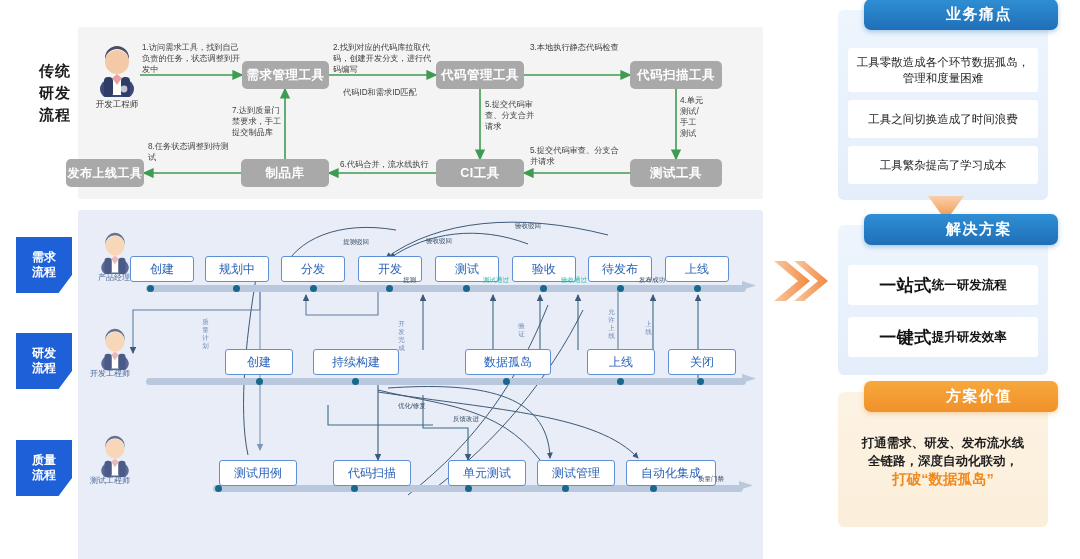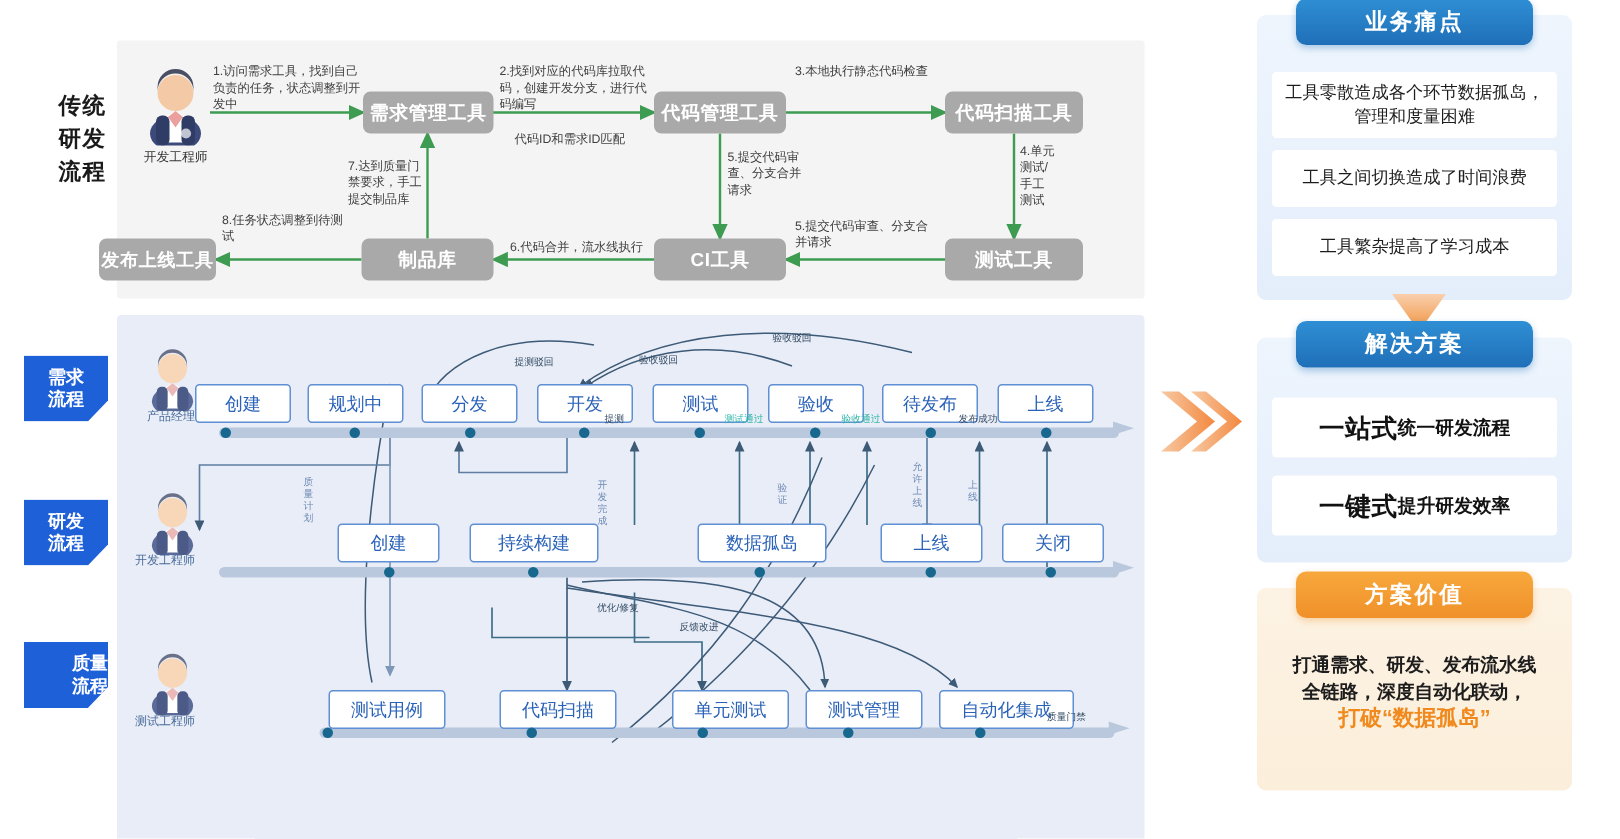--- a/index.html
+++ b/index.html
@@ -36,21 +36,21 @@
 
   
   .avatar{position:absolute;}
 
   
   .swim-panel{
     position:absolute;left:78px;top:210px;width:685px;height:388px;
     background:#e8edf7;border-radius:3px;
   }
   .lane-tag{
-    position:absolute;width:56px;height:44px;
+    position:absolute;width:56px;height:56px;
     background:#1d60d8;color:#fff;font-size:12px;font-weight:bold;
     display:flex;flex-direction:column;align-items:center;justify-content:center;
     line-height:15px;
     clip-path:polygon(0 0,100% 0,100% 68%,76% 100%,0 100%);
   }
   .lane-tag span{display:block;}
   .role-label{
     position:absolute;font-size:8px;color:#4a6b9a;text-align:center;width:60px;
   }
   .nodebox{
@@ -73,21 +73,21 @@
   .rcol{position:absolute;left:838px;top:0;width:230px;height:559px;}
   .card{
     position:absolute;left:0;width:210px;border-radius:6px;
   }
   .card.pain{top:10px;height:190px;background:linear-gradient(180deg,#eef5fd 0%,#e4eefb 100%);}
   .card.sol{top:225px;height:150px;background:linear-gradient(180deg,#eef5fd 0%,#e4eefb 100%);}
   .card.val{top:392px;height:135px;background:linear-gradient(180deg,#fdf3e4 0%,#fbeeda 100%);}
   .pill{
     position:absolute;left:26px;width:158px;height:31px;border-radius:7px;
     display:flex;align-items:center;justify-content:center;
-    color:#fff;font-size:15px;font-weight:bold;letter-spacing:1.5px;
+    color:#fff;font-size:15px;font-weight:bold;letter-spacing:1.5px;padding-left:36px;
   }
   .pill.blue{background:linear-gradient(180deg,#2f8fd4 0%,#1f6fb8 100%);
              box-shadow:0 2px 5px rgba(31,111,184,.35);}
   .pill.orange{background:linear-gradient(180deg,#f7a83c 0%,#f0912a 100%);
                box-shadow:0 2px 5px rgba(240,145,42,.35);}
   .wrow{
     position:absolute;left:10px;width:190px;background:#fff;border-radius:3px;
     display:flex;align-items:center;justify-content:center;
     text-align:center;color:#1d1d1d;
   }
@@ -336,21 +336,21 @@
   </div>
 
   <div class="lane-tag" style="left:16px;top:237px;">
     <span>需求</span>
     <span>流程</span>
   </div>
   <div class="lane-tag" style="left:16px;top:333px;">
     <span>研发</span>
     <span>流程</span>
   </div>
-  <div class="lane-tag" style="left:16px;top:428px;align-items:flex-end;">
+  <div class="lane-tag" style="left:16px;top:440px;">
     <span>质量</span>
     <span>流程</span>
   </div>
 
   <div class="bigchev" style="left:770px;top:255px;">
     <svg width="62" height="52" viewBox="0 0 62 52">
       <defs>
         <linearGradient id="og" x1="0" y1="0" x2="1" y2="0">
           <stop offset="0%" stop-color="#f7c9a3"></stop>
           <stop offset="100%" stop-color="#f3883f"></stop>

